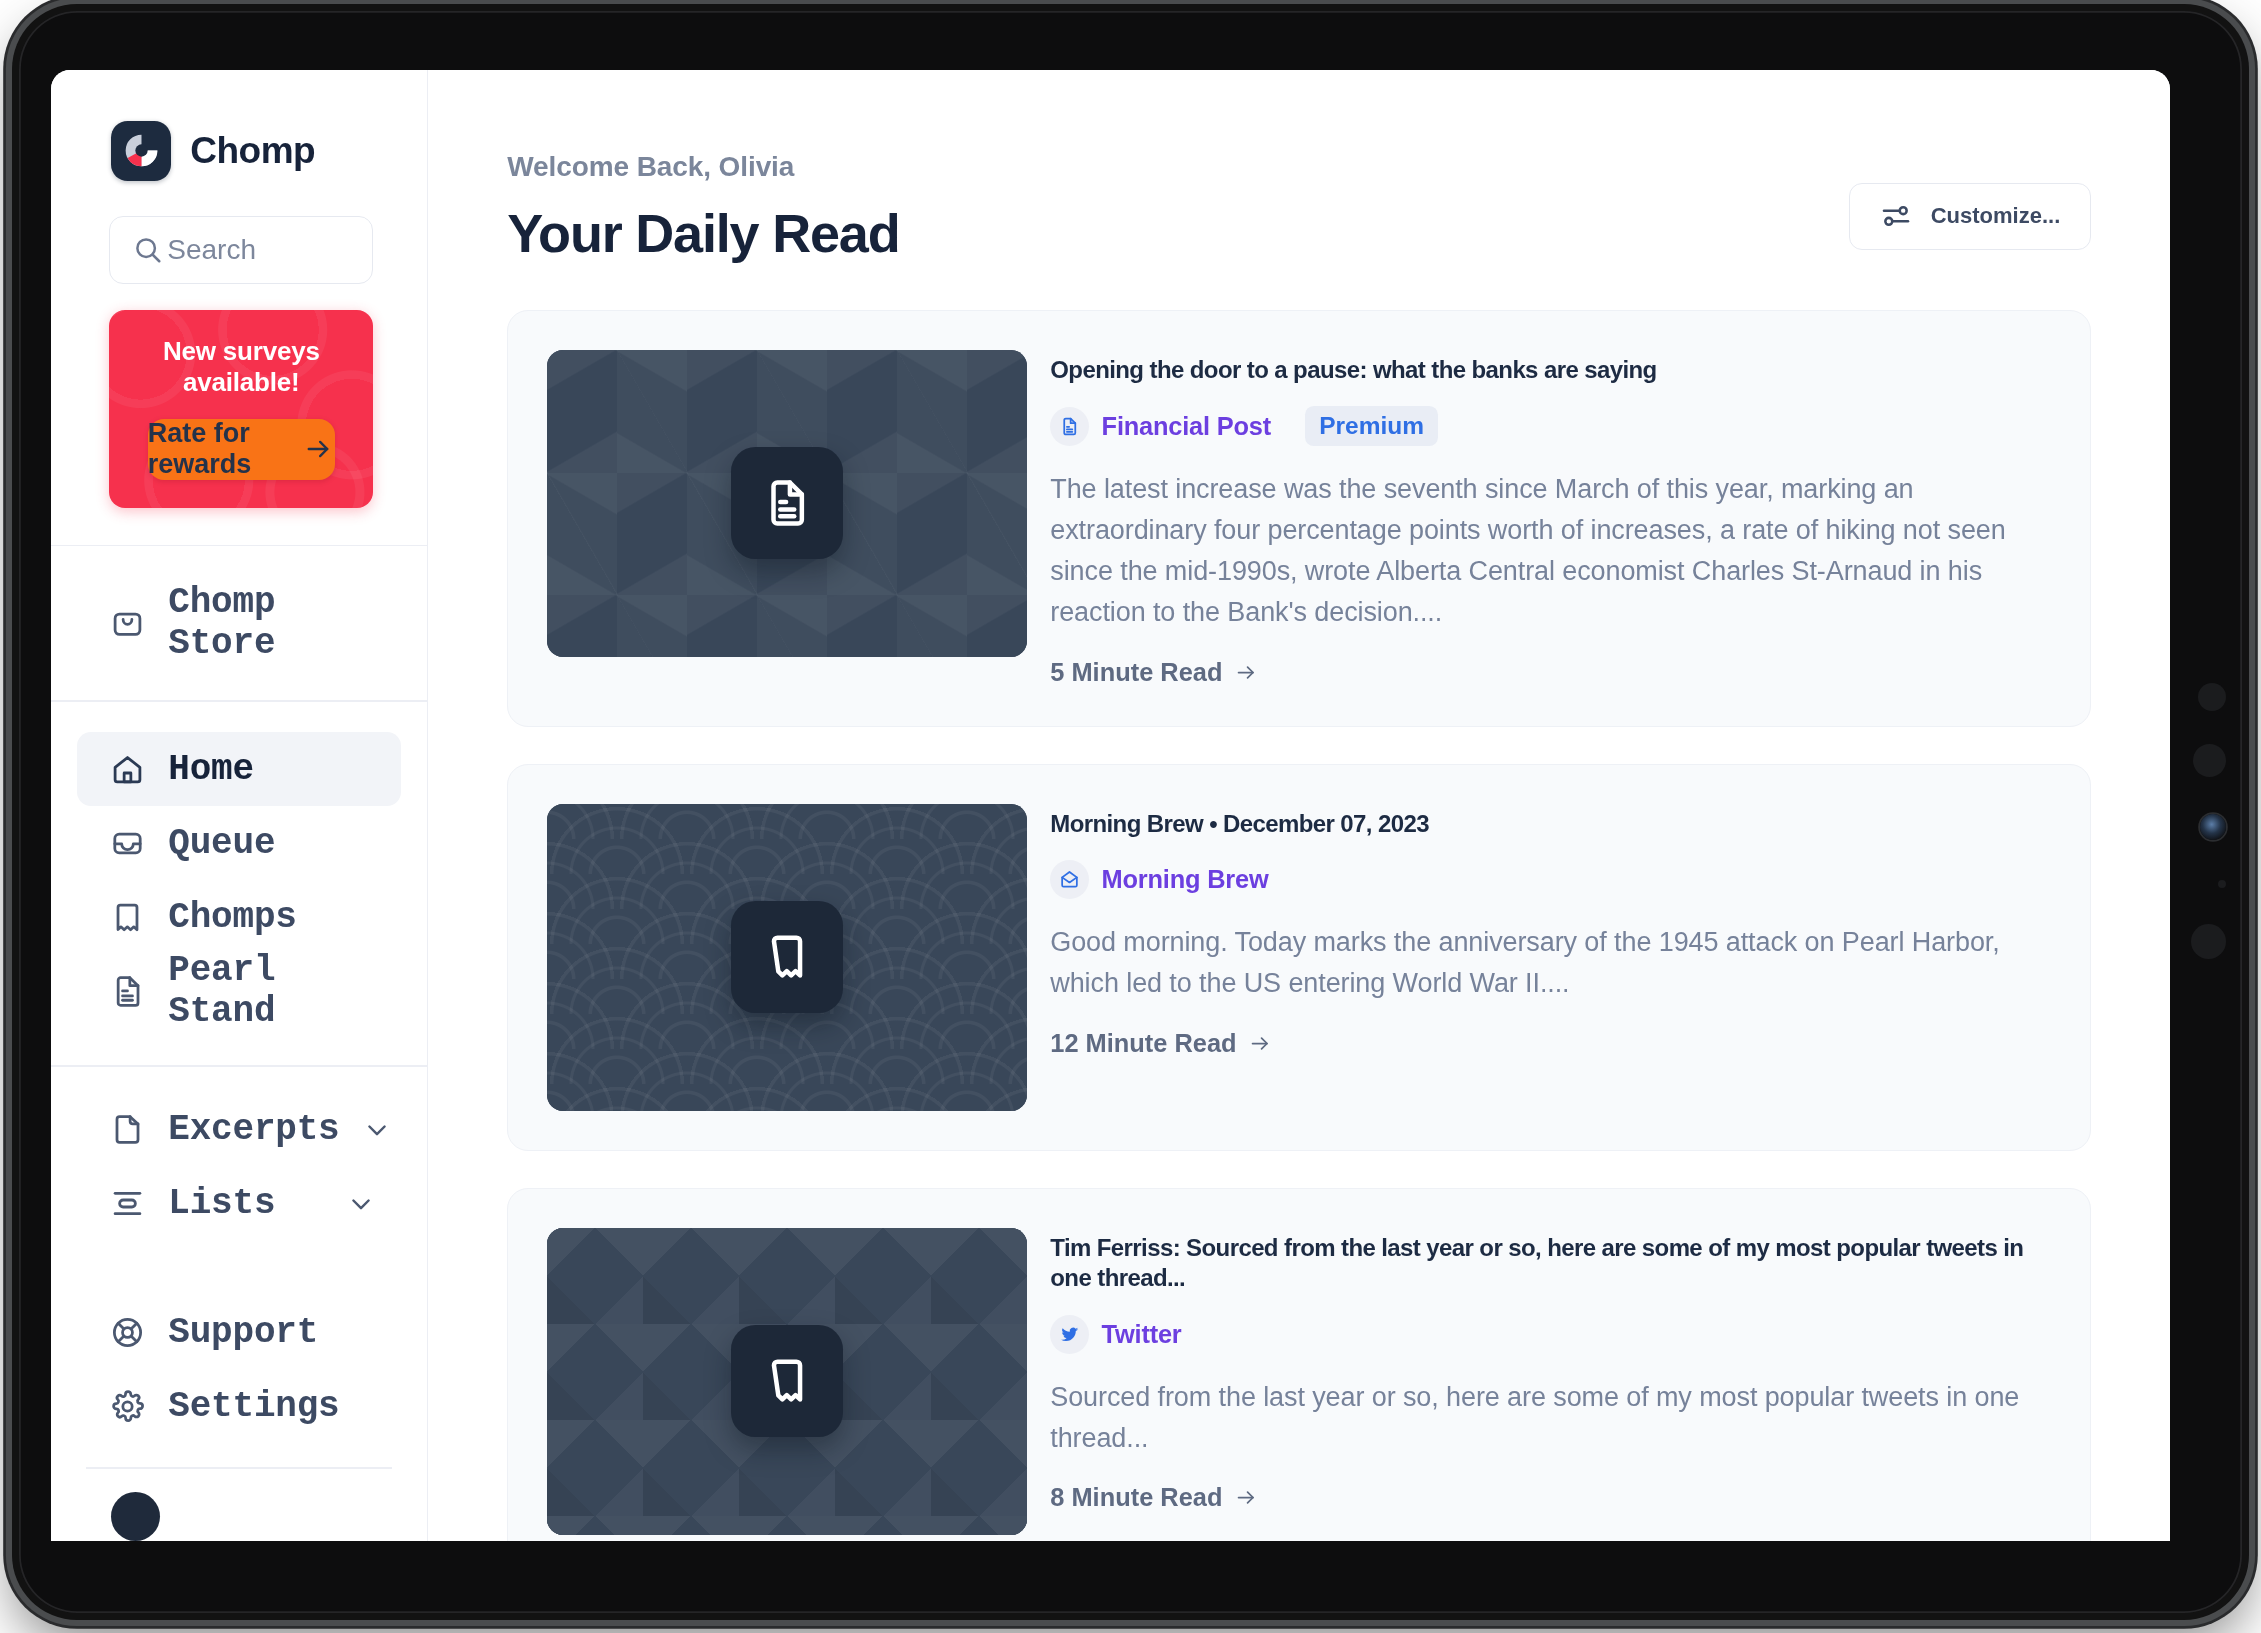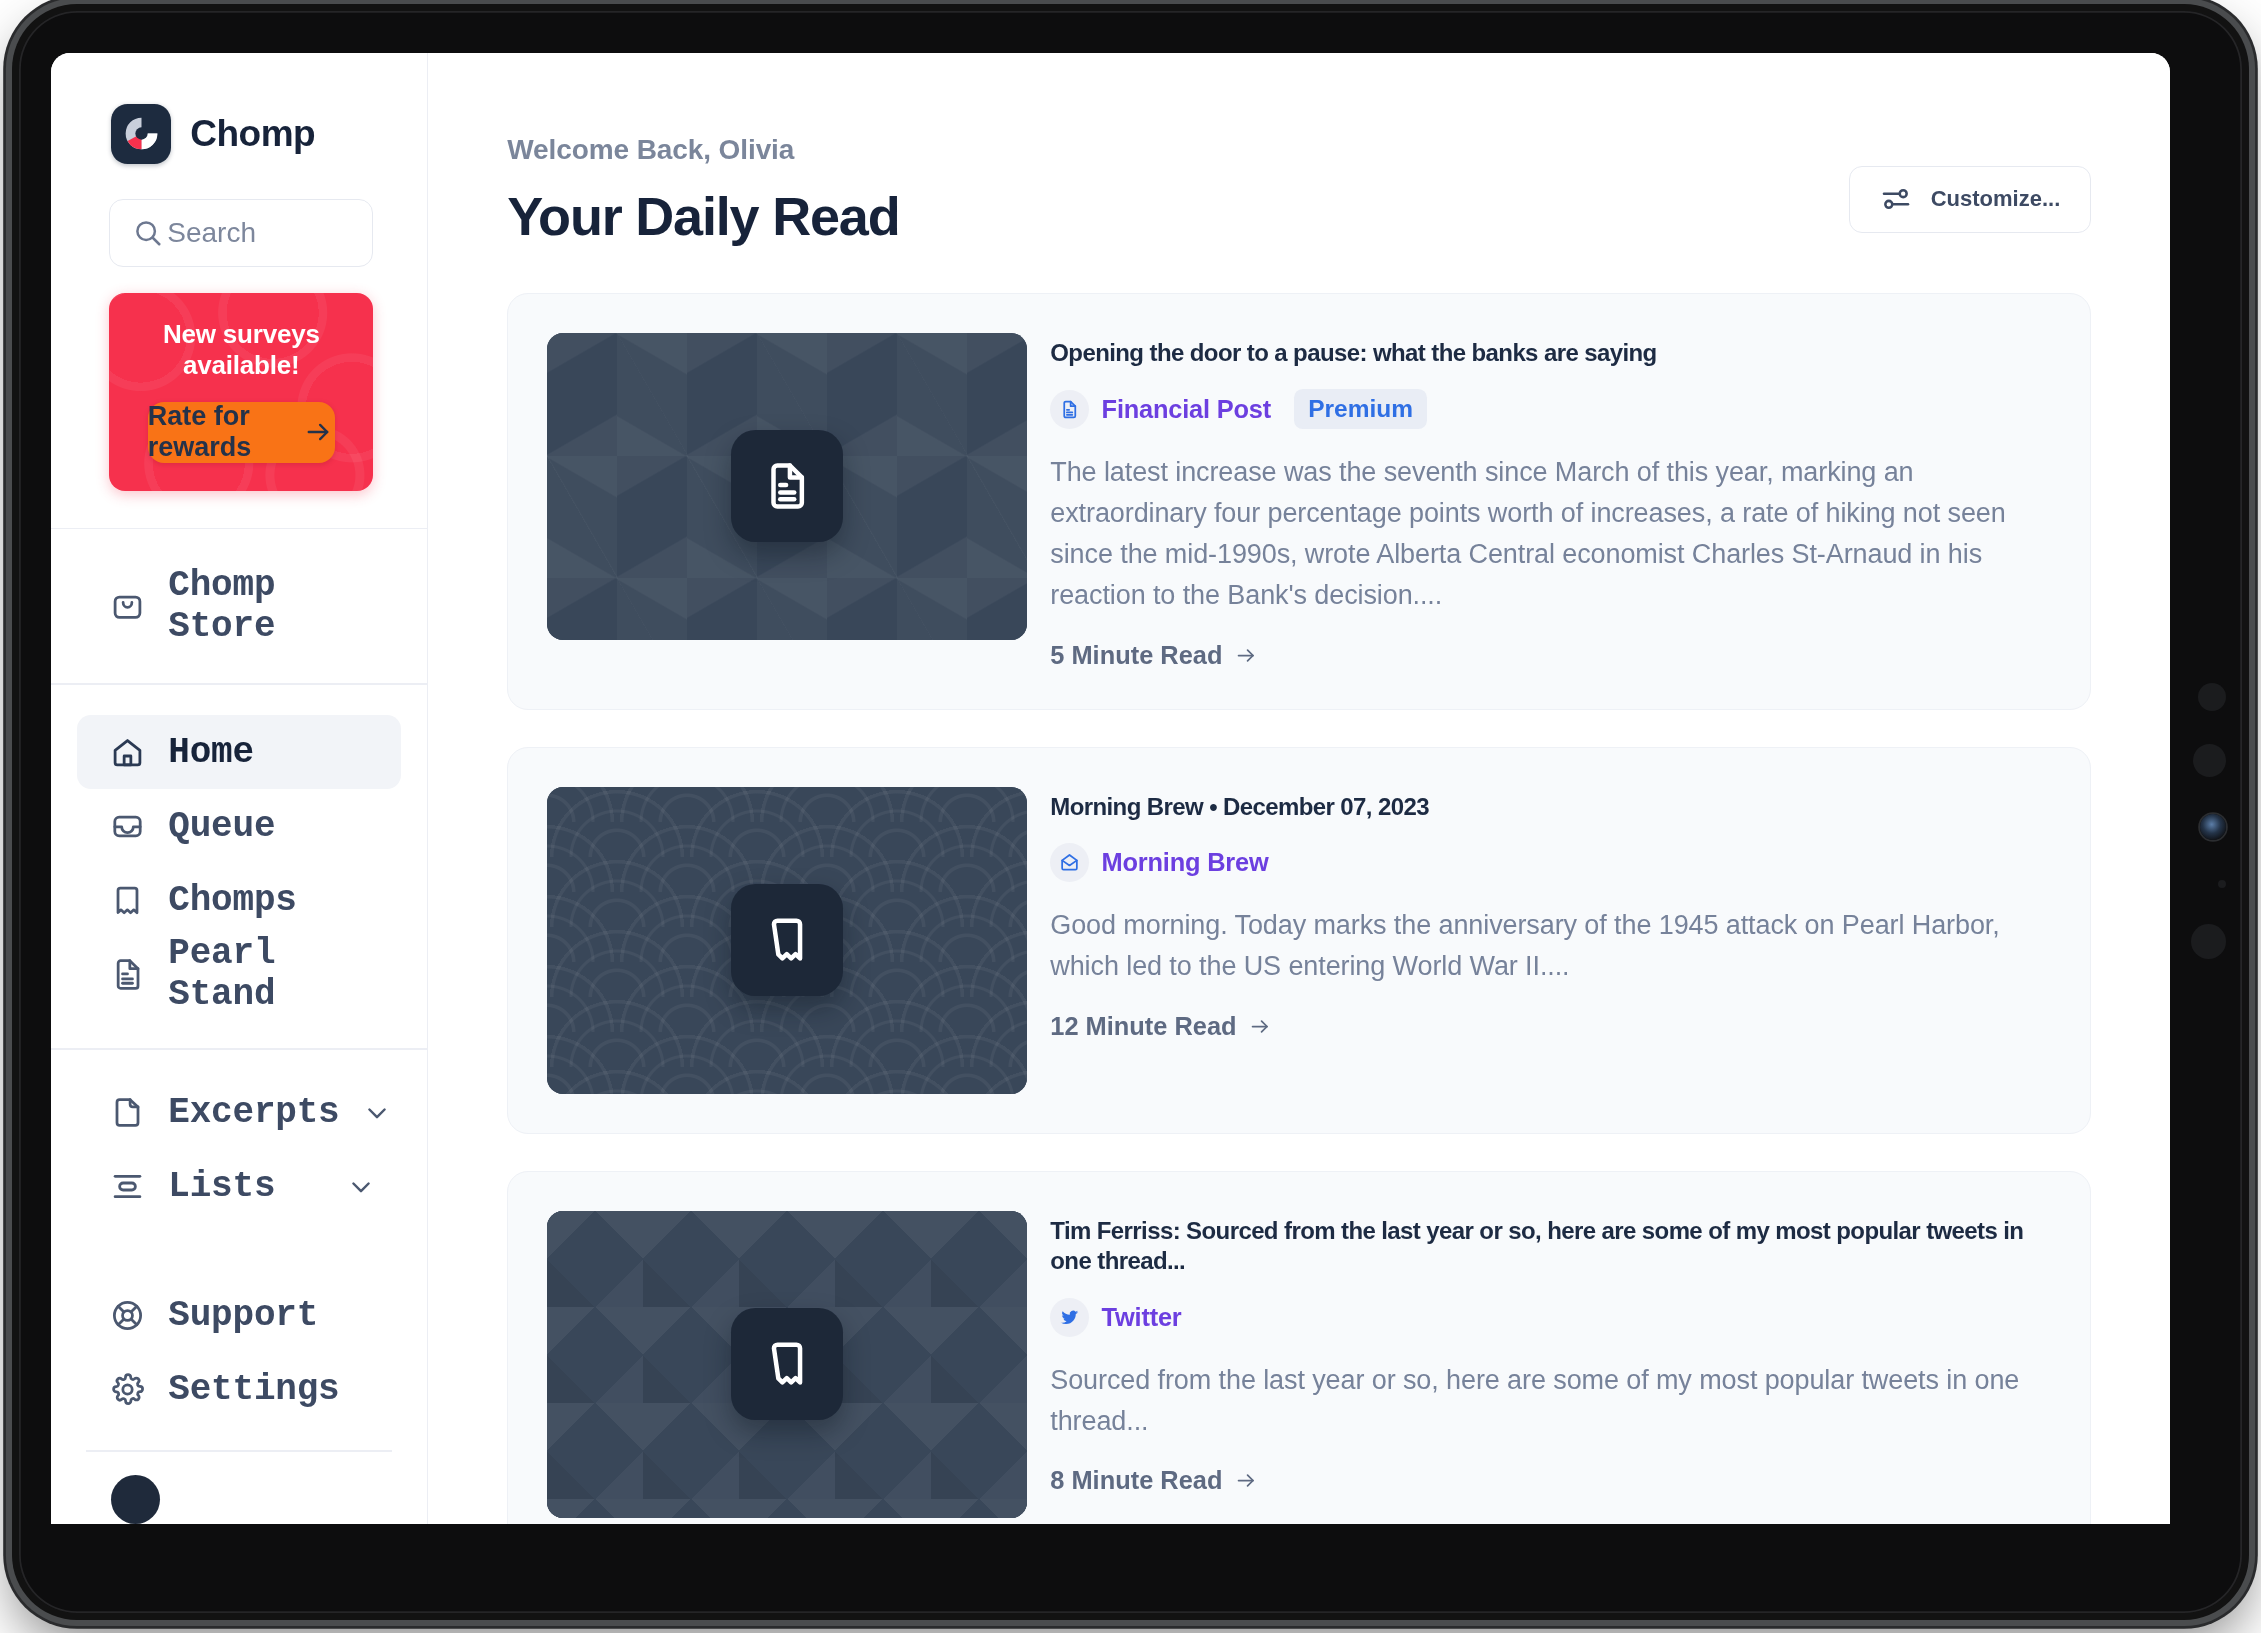--- a/index.html
+++ b/index.html
@@ -46,21 +46,21 @@
   .bezel-dot.d3 { top: 810px;  width: 26px; height: 26px;
                   background: radial-gradient(circle at 45% 40%, #5c7ea8 0%, #243449 42%, #101318 75%);
                   box-shadow: 0 0 0 1.8px #2b2d30; }
   .bezel-dot.d4 { top: 876px; width: 8.8px; height: 8.8px; }
   .bezel-dot.d5 { top: 920px; width: 35px; height: 35px; }
 
   
   #screen {
     position: absolute;
     left: 39px;
-    top: 49px;
+    top: 66px;
     width: 2119px;
     height: 1471px;
     border-radius: 19px 19px 0 0;
     background: #ffffff;
     overflow: hidden;
     display: flex;
   }
 
   
   #sidebar {
@@ -294,21 +294,21 @@
 
   .card-title {
     font-size: 24px;
     font-weight: 700;
     color: #1d2b43;
     letter-spacing: -0.6px;
     line-height: 1.26;
   }
 
   .meta-row {
-    display: flex; align-items: center; gap: 18px;
+    display: flex; align-items: center; gap: 29px;
     margin-top: 21px;
   }
   .src-chip {
     display: flex; align-items: center; gap: 12.3px;
   }
   .src-avatar {
     width: 39px; height: 39px; border-radius: 50%;
     background: #edeff5;
     display: flex; align-items: center; justify-content: center;
     flex: 0 0 39px;

